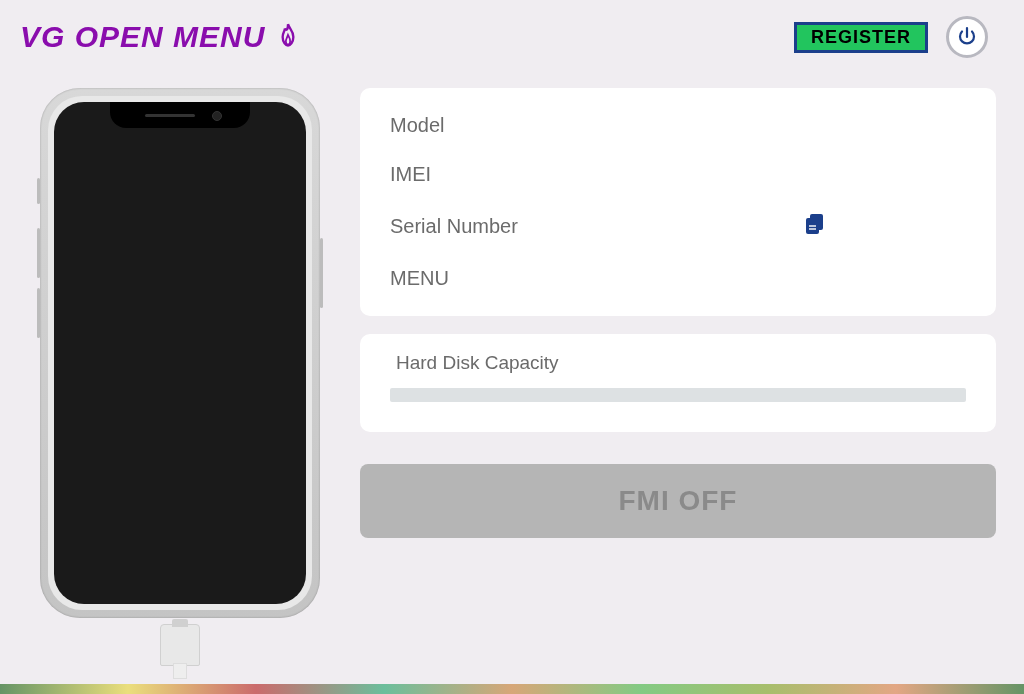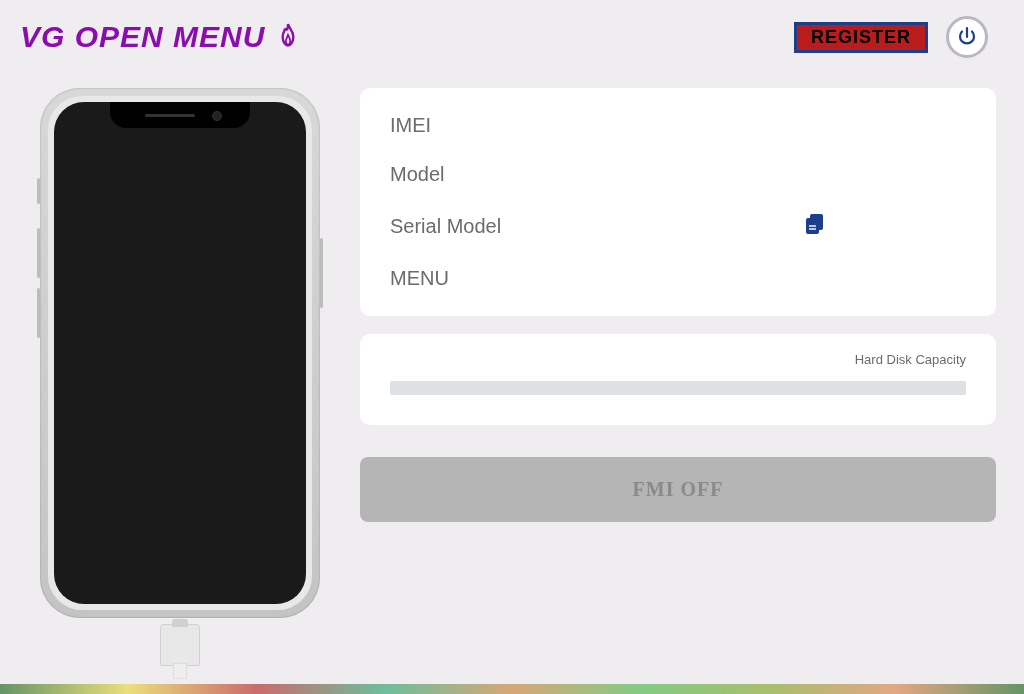--- a/index.html
+++ b/index.html
@@ -31,21 +31,21 @@
     letter-spacing: 1px;
     display: flex;
     align-items: center;
   }
   .fire-icon {
     margin-left: 10px;
     display: inline-flex;
   }
   .header-spacer { flex: 1; }
   .register-btn {
-    background: #b91c1c;
+    background: #22c55e;
     border: 3px solid #1B3F8B;
     color: #000;
     font-weight: 700;
     font-size: 18px;
     padding: 2px 14px;
     font-family: inherit;
     letter-spacing: 1px;
     cursor: pointer;
   }
   .power-btn {
@@ -148,41 +148,40 @@
   .info-row:last-child { margin-bottom: 0; }
   .serial-icon {
     margin-left: auto;
     margin-right: 140px;
   }
   .storage-card {
     padding: 18px 30px 30px 30px;
   }
   .storage-label {
     color: #6b6b6b;
-    font-size: 13px;
+    font-size: 19px;
     margin-bottom: 14px;
     margin-left: 6px;
-    text-align: right;
   }
   .progress {
     height: 14px;
     background: #dde1e3;
     border-radius: 2px;
   }
   .fmi-btn {
     background: #b5b5b5;
     border: none;
     border-radius: 8px;
-    height: 65px;
+    height: 74px;
     color: #8a8a8a;
-    font-size: 20px;
+    font-size: 28px;
     font-weight: 700;
     letter-spacing: 1px;
     cursor: pointer;
-    font-family: Liberation Serif, serif;
+    font-family: Liberation Sans, sans-serif;
     margin-top: 14px;
   }
 </style>
 </head>
 <body>
 
 <div class="bg-strip"></div>
 
 <div class="header">
   <div class="title">
@@ -217,27 +216,27 @@
           <div class="notch"></div>
         </div>
       </div>
     </div>
     <div class="connector"></div>
   </div>
 
   <div class="panels">
     <div class="card">
       <div class="info-row">
+        <span>Model</span>
+      </div>
+      <div class="info-row">
         <span>IMEI</span>
       </div>
       <div class="info-row">
-        <span>Model</span>
-      </div>
-      <div class="info-row">
-        <span>Serial Model</span>
+        <span>Serial Number</span>
         <span class="serial-icon">
           <svg width="22" height="24" viewBox="0 0 22 24">
             <rect x="6" y="2" width="13" height="16" rx="2" fill="#1B3F8B"></rect>
             <rect x="2" y="6" width="13" height="16" rx="2" fill="#1B3F8B"></rect>
             <line x1="5" y1="14" x2="12" y2="14" stroke="#fff" stroke-width="1.4"></line>
             <line x1="5" y1="17" x2="12" y2="17" stroke="#fff" stroke-width="1.4"></line>
           </svg>
         </span>
       </div>
       <div class="info-row">

